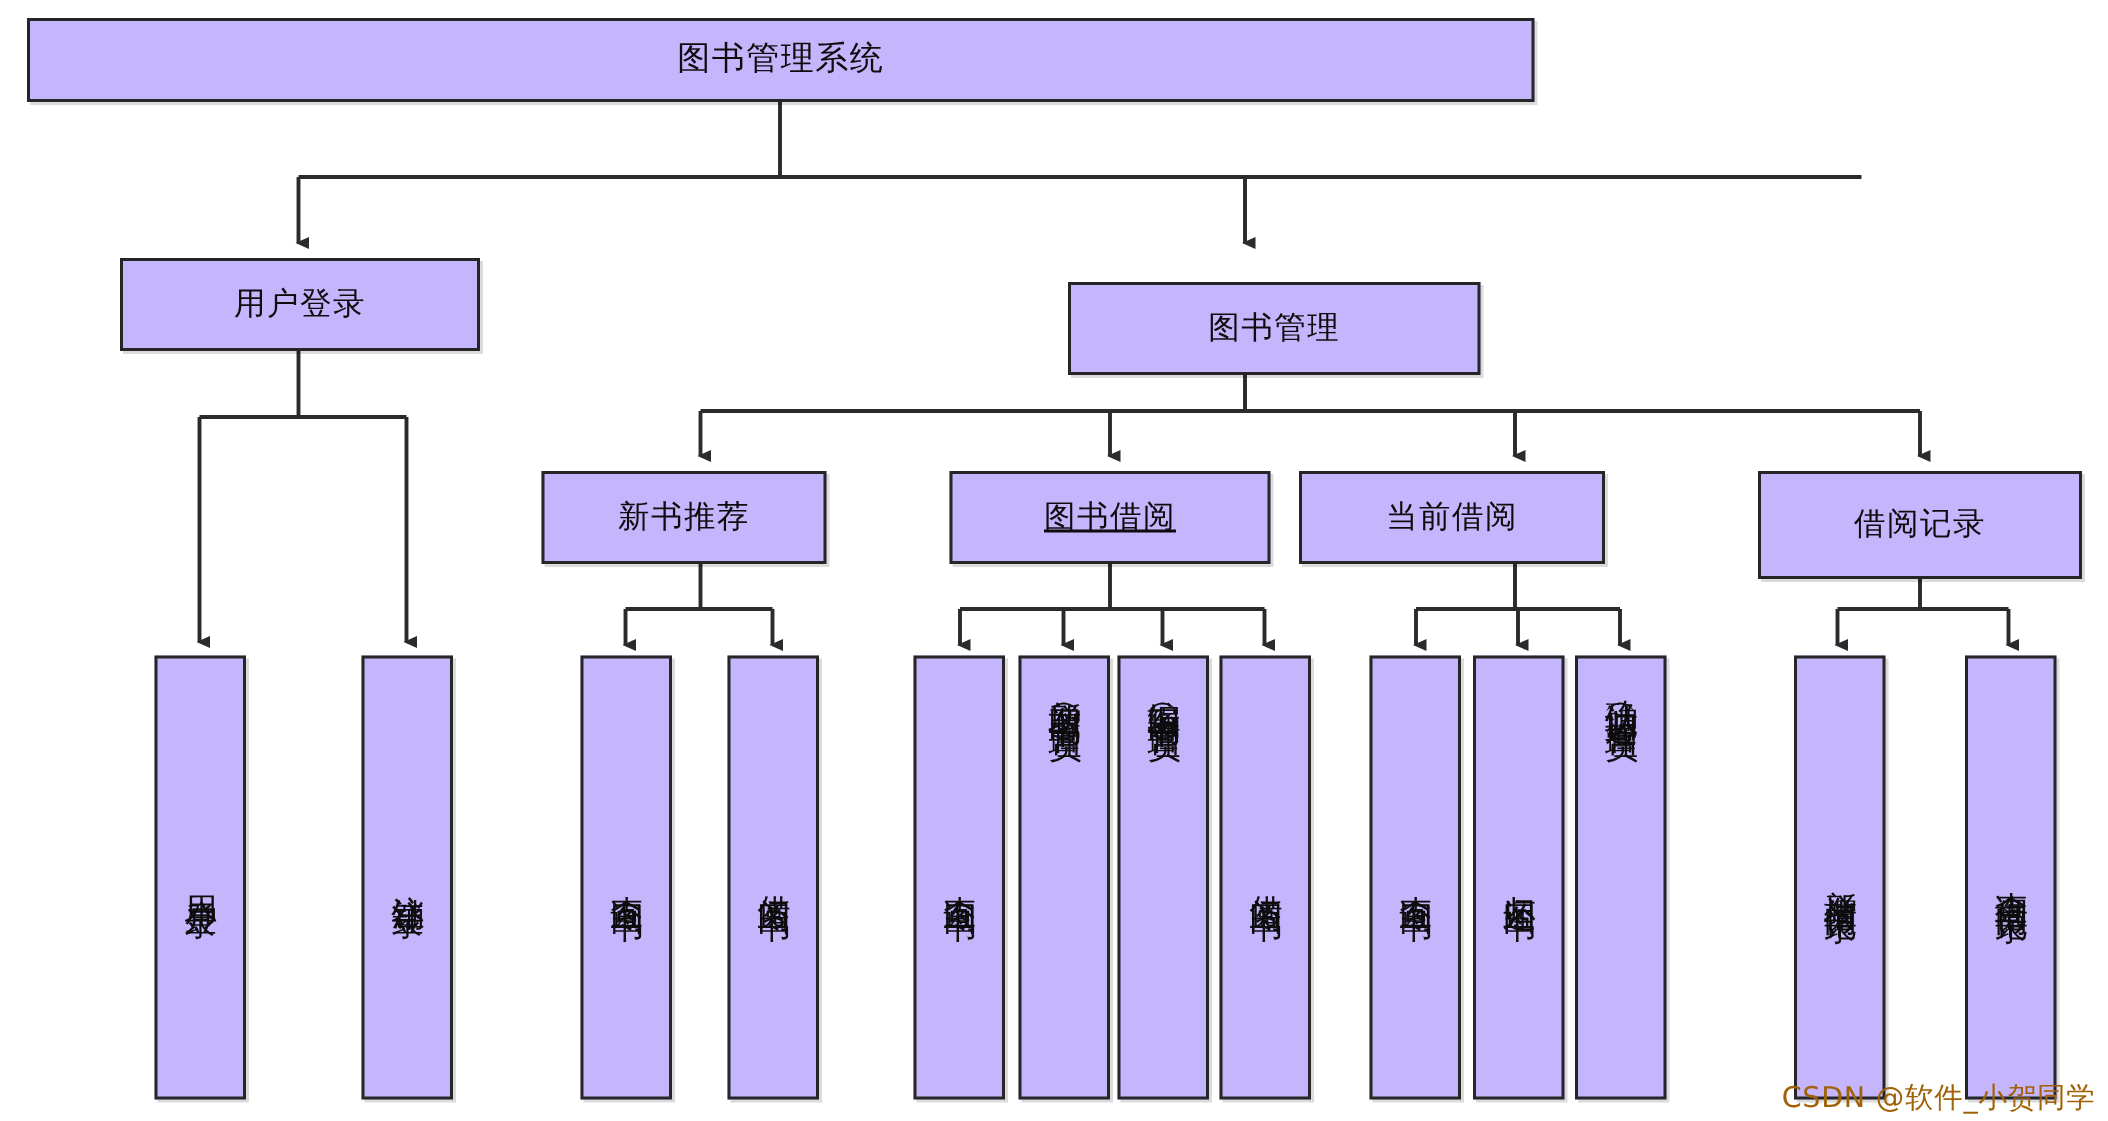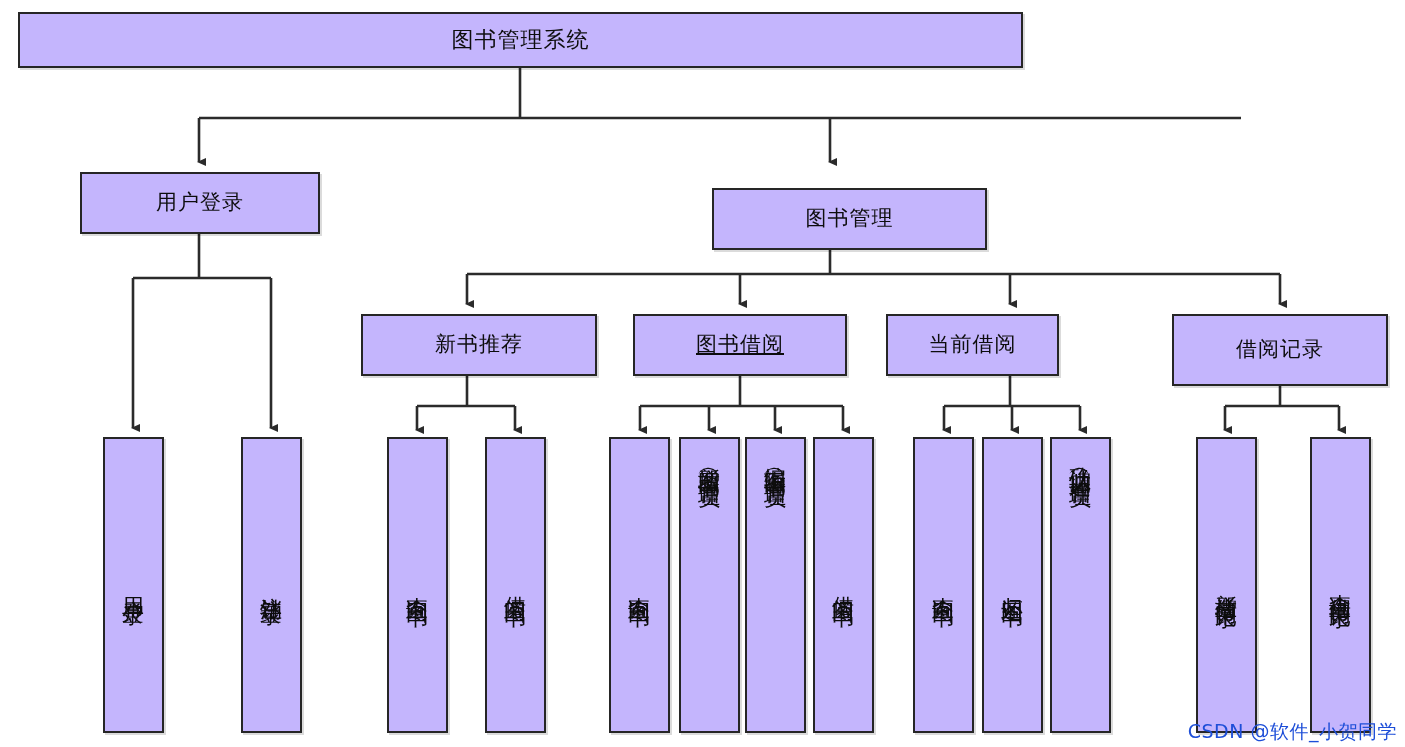--- a/index.html
+++ b/index.html
@@ -45,21 +45,21 @@
   }
   .node.vert{ align-items:flex-start; padding-top:10px; }
   .node.vert.centered{ align-items:center; padding-top:0; }
 
   
   #watermark{
     position:absolute;
     right:8px;
     bottom:2px;
     font-size:19px;
-    color:#1d4ed8;
+    color:#a16207;
     letter-spacing:0.5px;
     white-space:nowrap;
     pointer-events:none;
   }
   svg#edges{position:absolute;left:0;top:0;width:1405px;height:747px;}
 </style>
 </head>
 <body>
 
 <div id="diagram">
@@ -118,27 +118,27 @@
     <span>图书管理系统</span>
   </div>
 
   <div class="node horiz" style="left:80px;top:172px;width:240px;height:62px;">
     <span>用户登录</span>
   </div>
   <div class="node horiz" style="left:712px;top:188px;width:275px;height:62px;">
     <span>图书管理</span>
   </div>
 
-  <div class="node horiz" style="left:361px;top:314px;width:236px;height:62px;">
+  <div class="node horiz" style="left:361px;top:314px;width:190px;height:62px;">
     <span>新书推荐</span>
   </div>
   <div class="node horiz" style="left:633px;top:314px;width:214px;height:62px;text-decoration:underline;">
     <span>图书借阅</span>
   </div>
-  <div class="node horiz" style="left:886px;top:314px;width:173px;height:62px;">
+  <div class="node horiz" style="left:866px;top:314px;width:204px;height:62px;">
     <span>当前借阅</span>
   </div>
   <div class="node horiz" style="left:1172px;top:314px;width:216px;height:72px;">
     <span>借阅记录</span>
   </div>
 
   <div class="node vert centered" style="left:103px;top:437px;width:61px;height:296px;">
     <span class="vtxt">用户登录</span>
   </div>
   <div class="node vert centered" style="left:241px;top:437px;width:61px;height:296px;">

